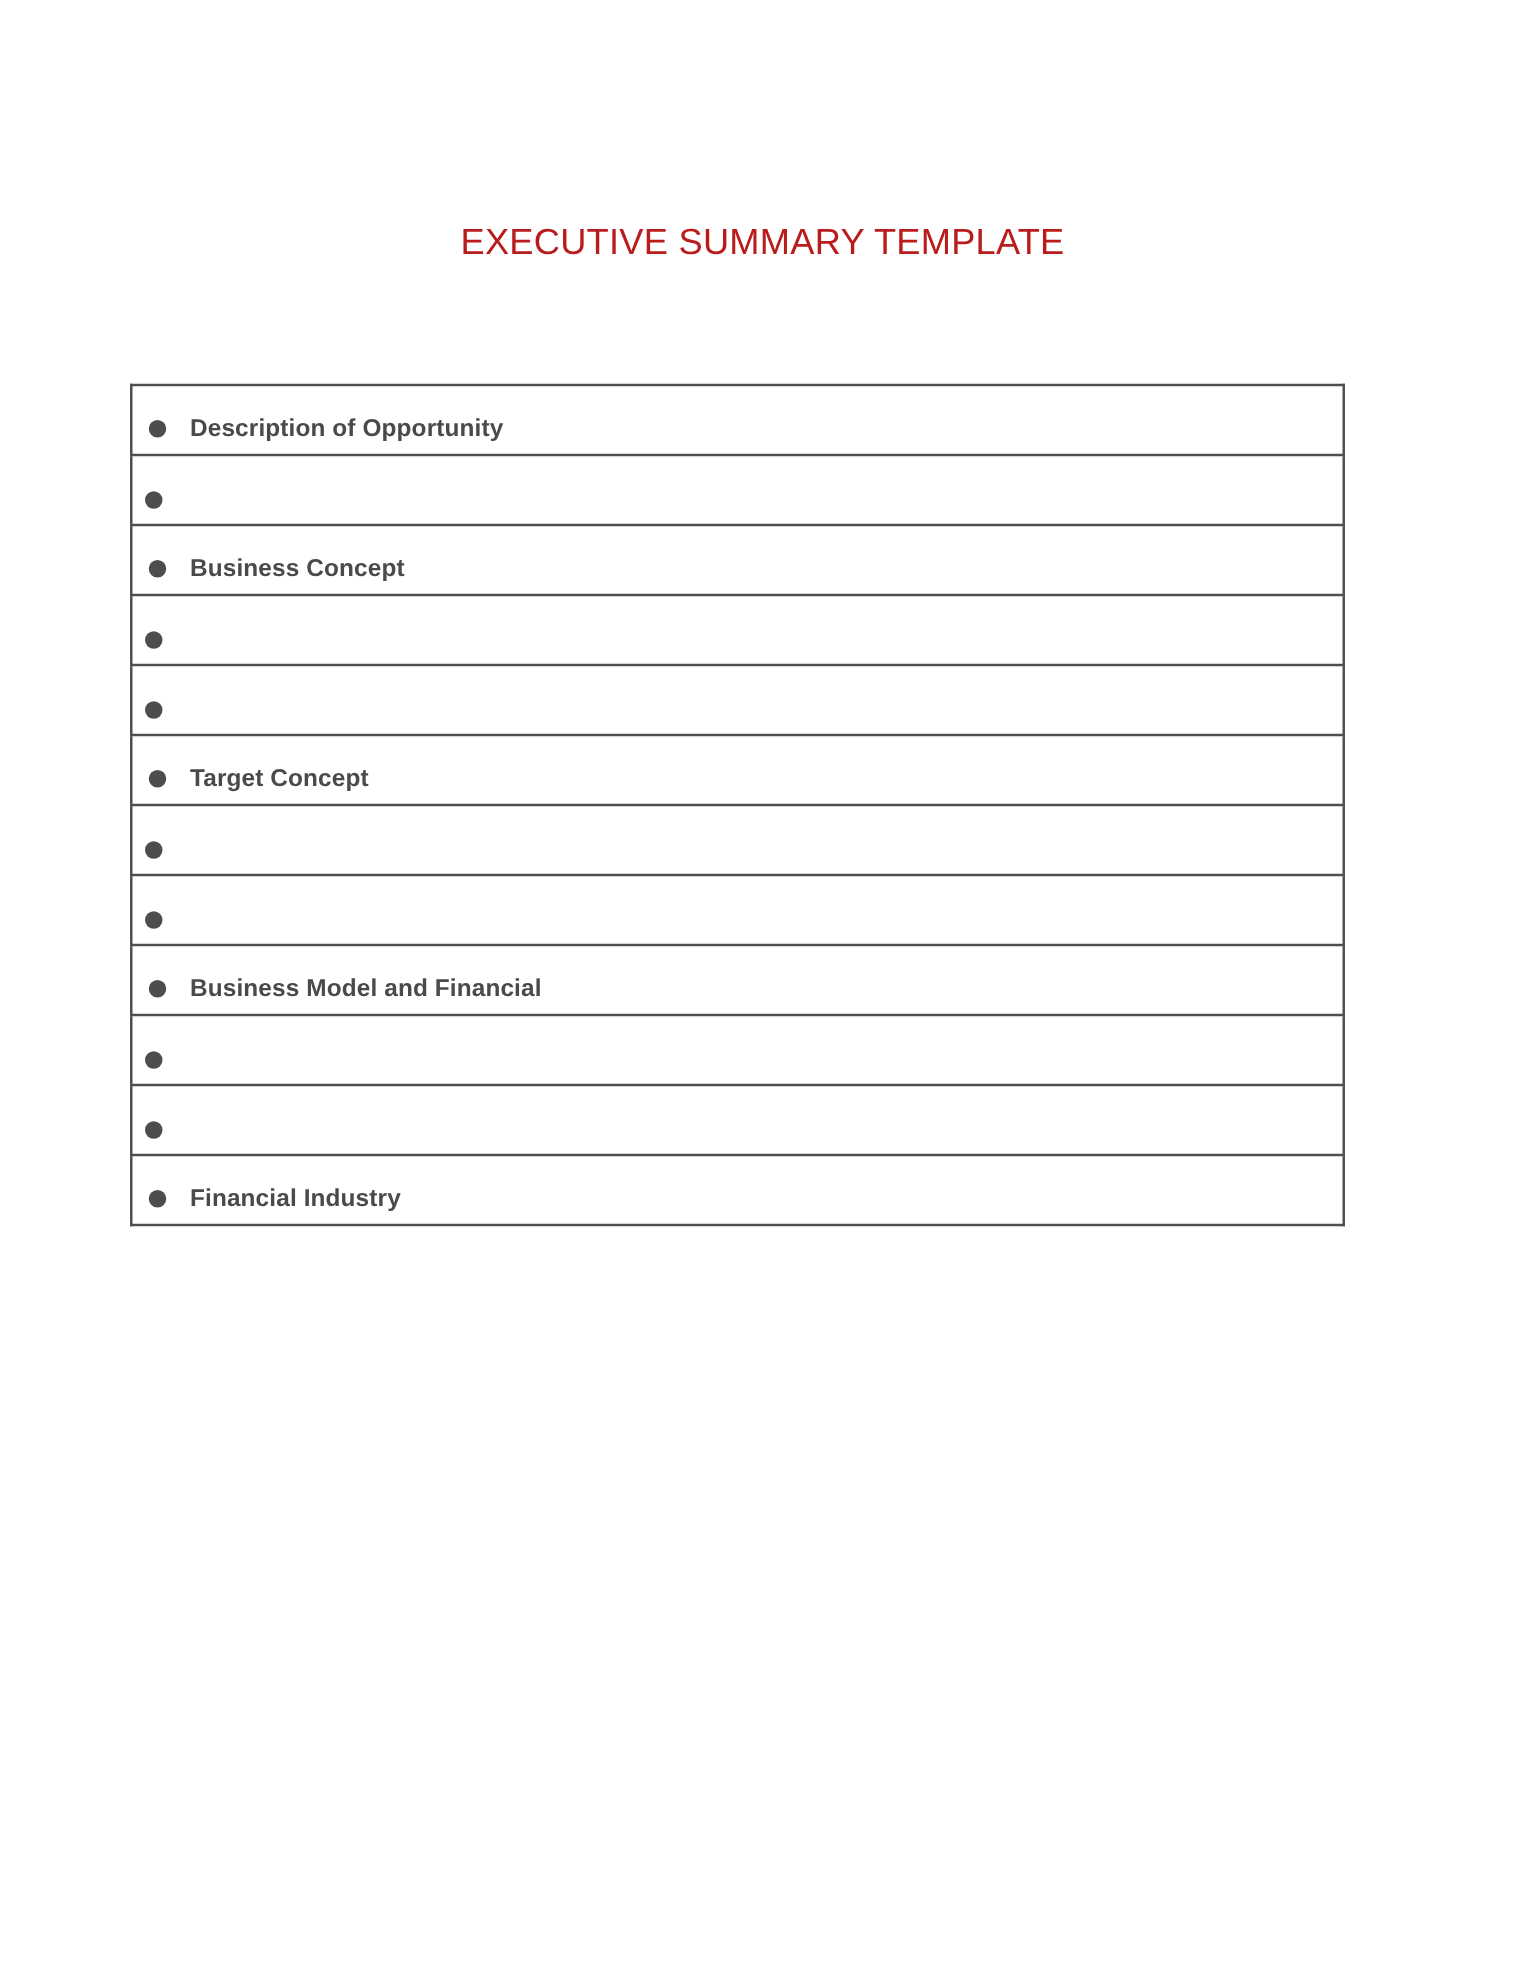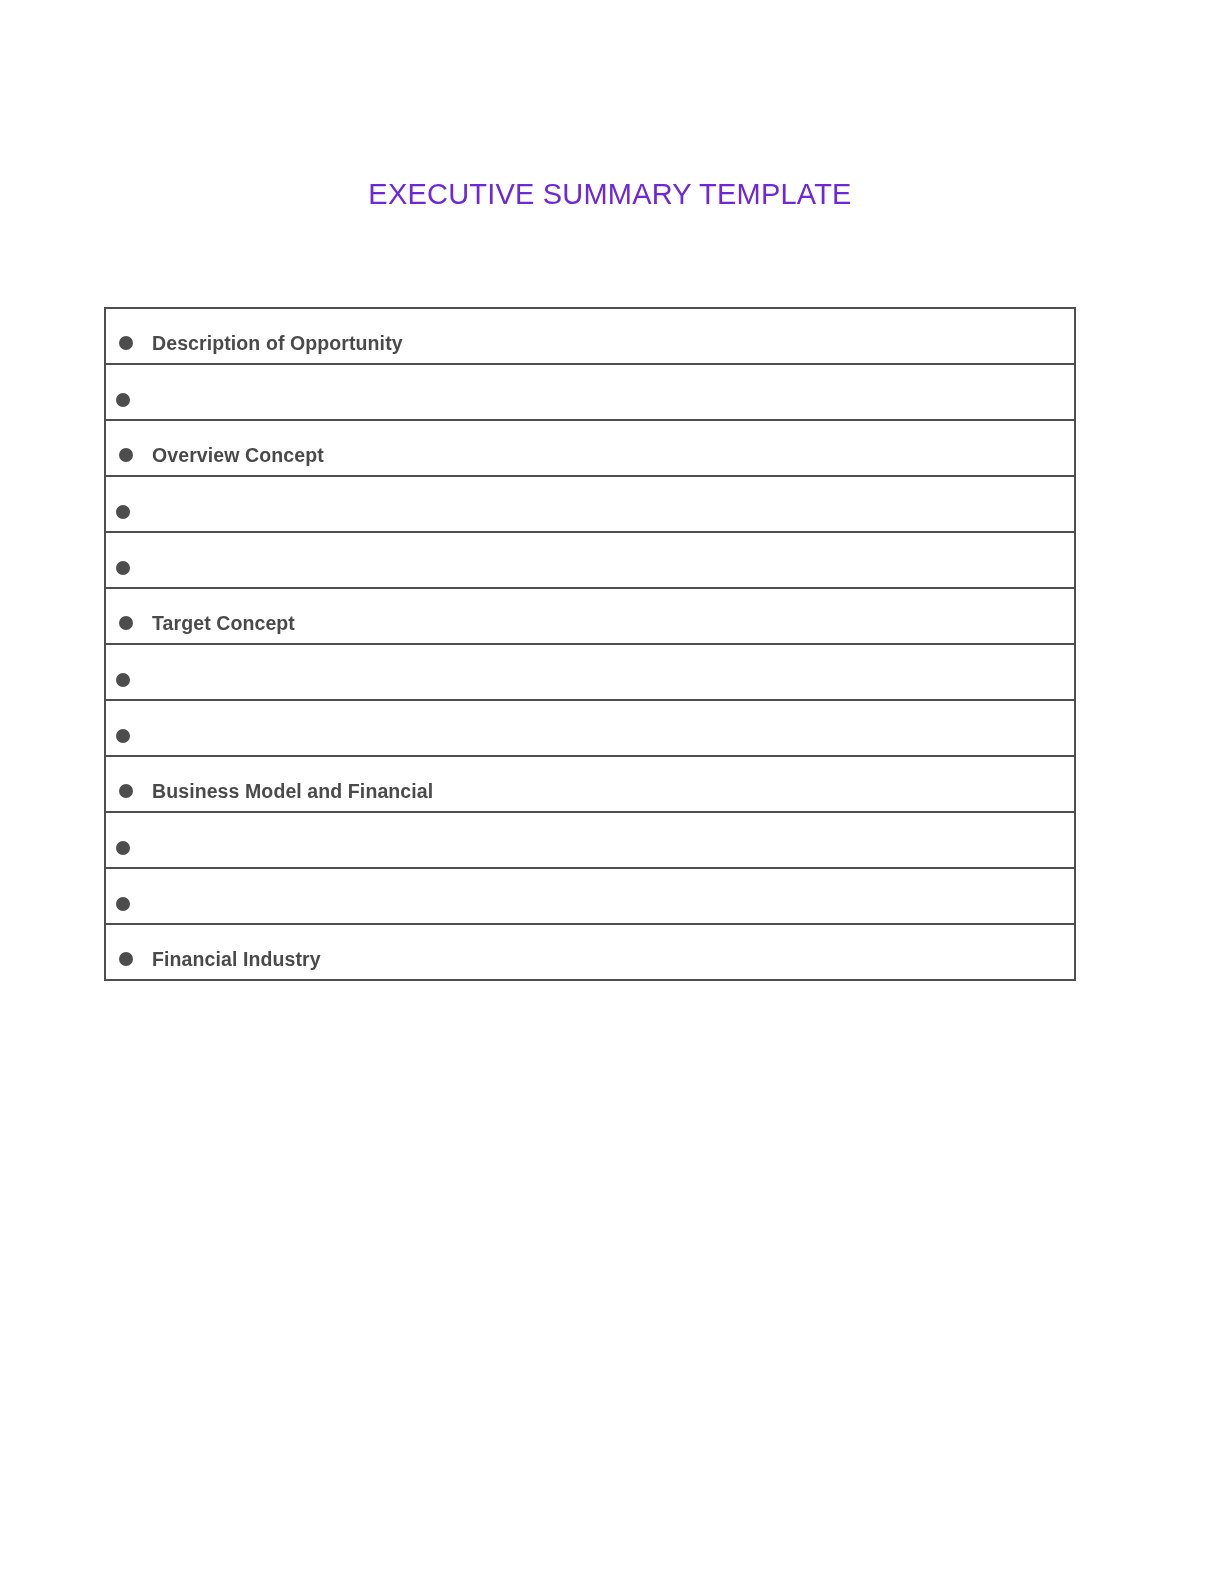--- a/index.html
+++ b/index.html
@@ -25,21 +25,21 @@
   .doc-title {
     position: absolute;
     top: 174px;
     left: 0;
     width: 1220px;
     text-align: center;
     font-size: 29px;
     line-height: 40px;
     font-weight: 400;
     letter-spacing: 0.2px;
-    color: #6d28d9;
+    color: #b91c1c;
     white-space: nowrap;
   }
 
   
   .template-table {
     position: absolute;
     left: 104px;
     top: 307px;
     width: 972px;
     border-collapse: collapse;
@@ -118,21 +118,21 @@
           <td>
             <div class="cell-inner">
               <span class="bullet"></span>
             </div>
           </td>
         </tr>
         <tr class="row-label">
           <td>
             <div class="cell-inner">
               <span class="bullet"></span>
-              <span class="item-label">Overview Concept</span>
+              <span class="item-label">Business Concept</span>
             </div>
           </td>
         </tr>
         <tr class="row-empty">
           <td>
             <div class="cell-inner">
               <span class="bullet"></span>
             </div>
           </td>
         </tr>

